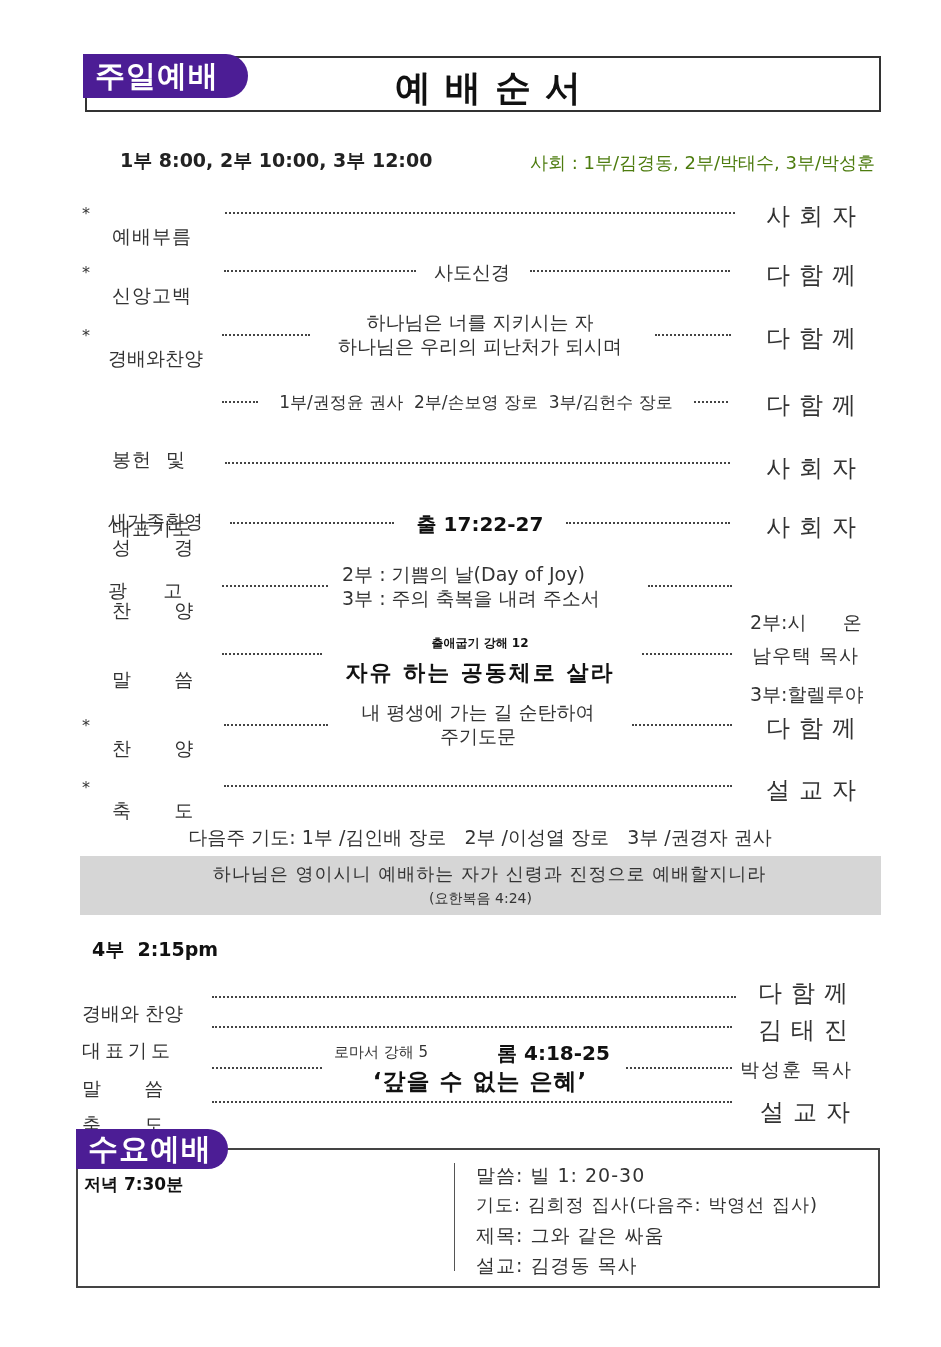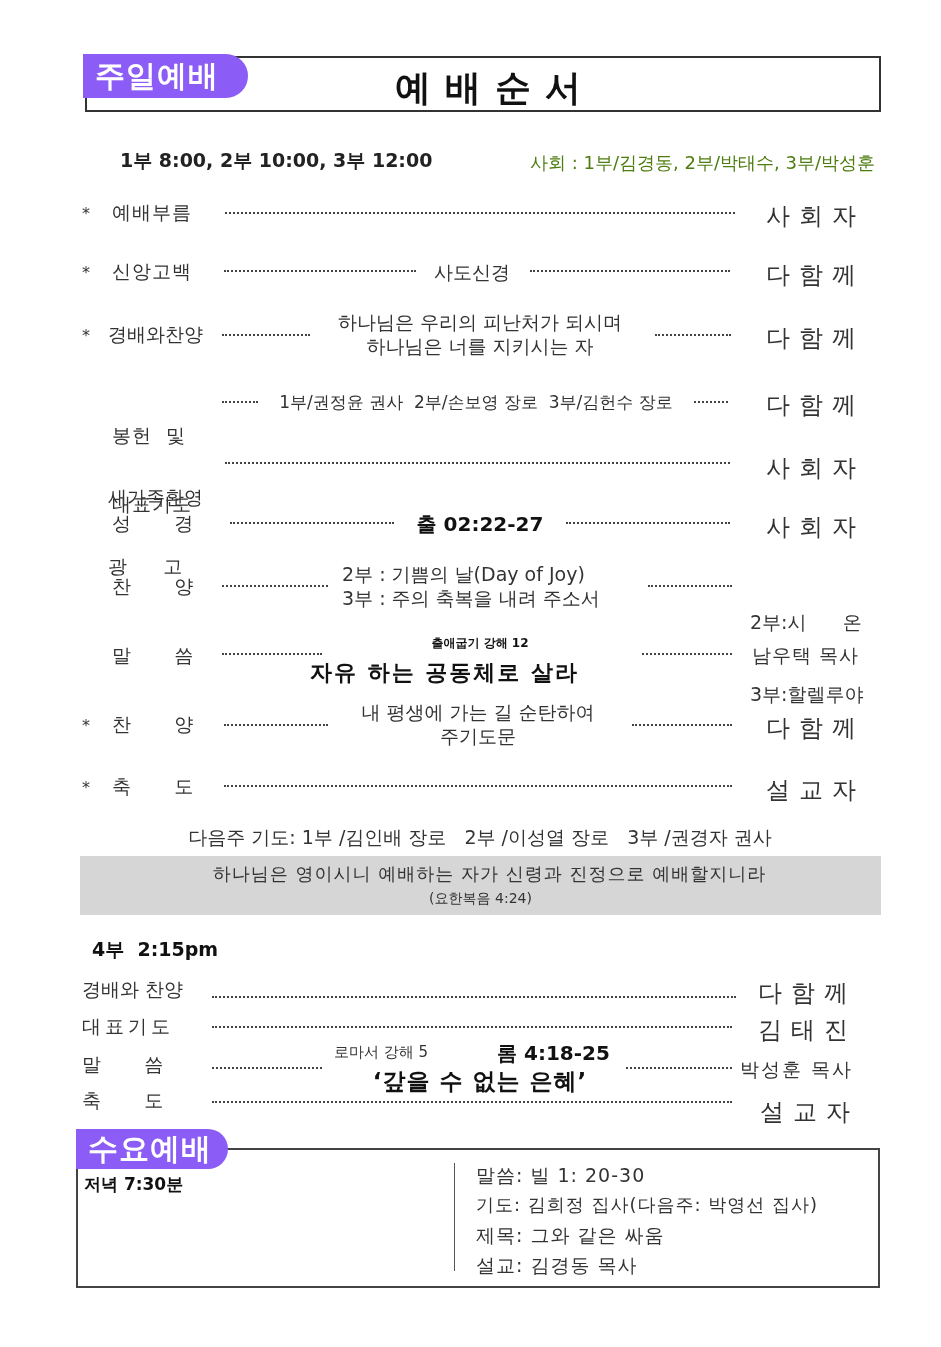--- a/index.html
+++ b/index.html
@@ -1,28 +1,28 @@
 <!DOCTYPE html>
 <html><head>
   <meta charset="utf-8">
   <style>
     html, body { margin:0; padding:0; background:#ffffff; }
     body { width:941px; height:1347px; position:relative; overflow:hidden;
            font-family:"DejaVu Sans", sans-serif; color:#222; }
     .abs { position:absolute; }
     
     .header-box { left:85px; top:56px; width:796px; height:56px; border:2px solid #333; box-sizing:border-box; }
-    .badge { background:#8b5cf6; color:#fff; font-weight:bold; border-radius:0 22px 22px 0;
+    .badge { background:#4c1d95; color:#fff; font-weight:bold; border-radius:0 22px 22px 0;
              display:flex; align-items:center; padding-left:12px; box-sizing:border-box; letter-spacing:1px; }
     .badge-sun { left:83px; top:54px; width:165px; height:44px; font-size:30px; }
     .title { left:300px; top:64px; width:390px; text-align:center; font-size:36px; font-weight:bold; letter-spacing:14px; color:#111; }
     .times { left:98px; top:148px; font-size:19px; font-weight:bold; color:#222;margin-left:22px; }
     .hosts { left:530px; top:151px; font-size:18px; color:#4d7c0f; }
     .star { left:82px; font-size:16px; color:#333; }
-    .label { font-size:19px; color:#333; letter-spacing:1px; }
+    .label { font-size:19px; color:#333; letter-spacing:1px;margin-top:24px; }
     .resp { left:766px; font-size:24px; color:#333; letter-spacing:9px; }
     .dots { border-bottom:2px dotted #444; height:0; }
     .center-text { text-align:center; font-size:19px; color:#333; line-height:24px; }
     .bold { font-weight:bold; color:#111; }
     .gray-band { left:80px; top:856px; width:801px; height:59px; background:#d6d6d6; }
     .band-main { left:80px; top:862px; width:801px; text-align:center; font-size:18px; color:#333; letter-spacing:1px;padding-left:9px; }
     .band-ref { left:80px; top:890px; width:801px; text-align:center; font-size:14px; color:#333; }
     .wed-box { left:76px; top:1148px; width:804px; height:140px; border:2px solid #444; box-sizing:border-box; }
     .badge-wed { left:76px; top:1129px; width:152px; height:40px; font-size:30px; }
     .wed-divider { left:454px; top:1163px; width:1px; height:108px; background:#555; }
@@ -45,22 +45,22 @@
 <div class="abs label" style="left:112px; top:259px">신앙고백</div>
 <div class="abs dots" style="left:224px; top:270px; width:192px"></div>
 <div class="abs center-text" style="left:420px; top:260px; width:104px">사도신경</div>
 <div class="abs dots" style="left:530px; top:270px; width:200px"></div>
 <div class="abs resp" style="top:259px">다함께</div>
 
 <div class="abs star" style="top:326px">*</div>
 <div class="abs label" style="left:108px; top:322px; letter-spacing:0">경배와찬양</div>
 <div class="abs dots" style="left:222px; top:334px; width:88px"></div>
 <div class="abs center-text" style="left:310px; top:310px; width:340px">
+  <div>하나님은 너를 지키시는 자</div>
   <div>하나님은 우리의 피난처가 되시며</div>
-  <div>하나님은 너를 지키시는 자</div>
 </div>
 <div class="abs dots" style="left:655px; top:334px; width:76px"></div>
 <div class="abs resp" style="top:322px">다함께</div>
 
 <div class="abs label" style="left:112px; top:378px; line-height:23px; white-space:pre">
   <div>봉헌  및</div>
   <div>대표기도</div>
 </div>
 <div class="abs dots" style="left:222px; top:401px; width:36px"></div>
 <div class="abs center-text" style="left:262px; top:390px; width:428px; font-size:17px; white-space:pre">1부/권정윤 권사  2부/손보영 장로  3부/김헌수 장로</div>
@@ -69,40 +69,40 @@
 
 <div class="abs label" style="left:108px; top:440px; line-height:23px; white-space:pre; letter-spacing:0">
   <div>새가족환영</div>
   <div>광      고</div>
 </div>
 <div class="abs dots" style="left:225px; top:462px; width:505px"></div>
 <div class="abs resp" style="top:452px">사회자</div>
 
 <div class="abs label" style="left:112px; top:511px; white-space:pre">성      경</div>
 <div class="abs dots" style="left:230px; top:522px; width:164px"></div>
-<div class="abs center-text bold" style="left:400px; top:512px; width:160px; font-size:20px">출 02:22-27</div>
+<div class="abs center-text bold" style="left:400px; top:512px; width:160px; font-size:20px">출 17:22-27</div>
 <div class="abs dots" style="left:566px; top:522px; width:164px"></div>
 <div class="abs resp" style="top:511px">사회자</div>
 
 <div class="abs label" style="left:112px; top:574px; white-space:pre">찬      양</div>
 <div class="abs dots" style="left:222px; top:585px; width:106px"></div>
 <div class="abs center-text" style="left:330px; top:562px; width:310px; text-align:left; padding-left:12px; box-sizing:border-box">
   <div>2부 : 기쁨의 날(Day of Joy)</div>
   <div>3부 : 주의 축복을 내려 주소서</div>
 </div>
 <div class="abs dots" style="left:648px; top:585px; width:84px"></div>
 <div class="abs center-text" style="left:750px; top:562px; text-align:left; white-space:pre">
   <div>2부:시      온</div>
   <div>3부:할렐루야</div>
 </div>
 
 <div class="abs label" style="left:112px; top:643px; white-space:pre">말      씀</div>
 <div class="abs dots" style="left:222px; top:653px; width:100px"></div>
 <div class="abs bold" style="left:330px; top:635px; width:300px; text-align:center; font-size:12px">출애굽기 강해 12</div>
-<div class="abs bold" style="left:310px; top:658px; width:340px; text-align:left; font-size:22px; letter-spacing:2px">자유 하는 공동체로 살라</div>
+<div class="abs bold" style="left:310px; top:658px; width:340px; text-align:center; font-size:22px; letter-spacing:2px">자유 하는 공동체로 살라</div>
 <div class="abs dots" style="left:642px; top:653px; width:90px"></div>
 <div class="abs" style="left:752px; top:643px; font-size:19px; color:#333; letter-spacing:1px">남우택 목사</div>
 
 <div class="abs star" style="top:716px">*</div>
 <div class="abs label" style="left:112px; top:712px; white-space:pre">찬      양</div>
 <div class="abs dots" style="left:224px; top:724px; width:104px"></div>
 <div class="abs center-text" style="left:330px; top:700px; width:296px">
   <div>내 평생에 가는 길 순탄하여</div>
   <div>주기도문</div>
 </div>

